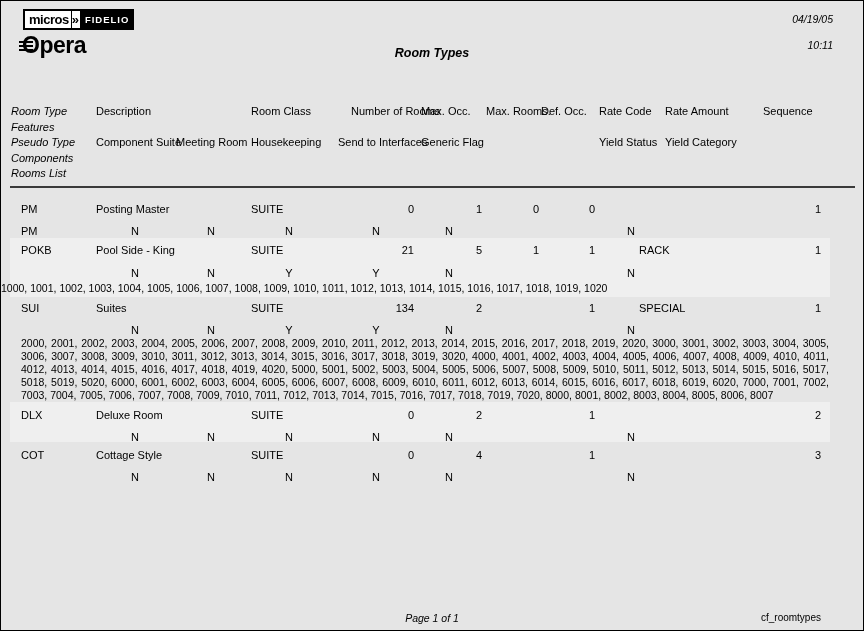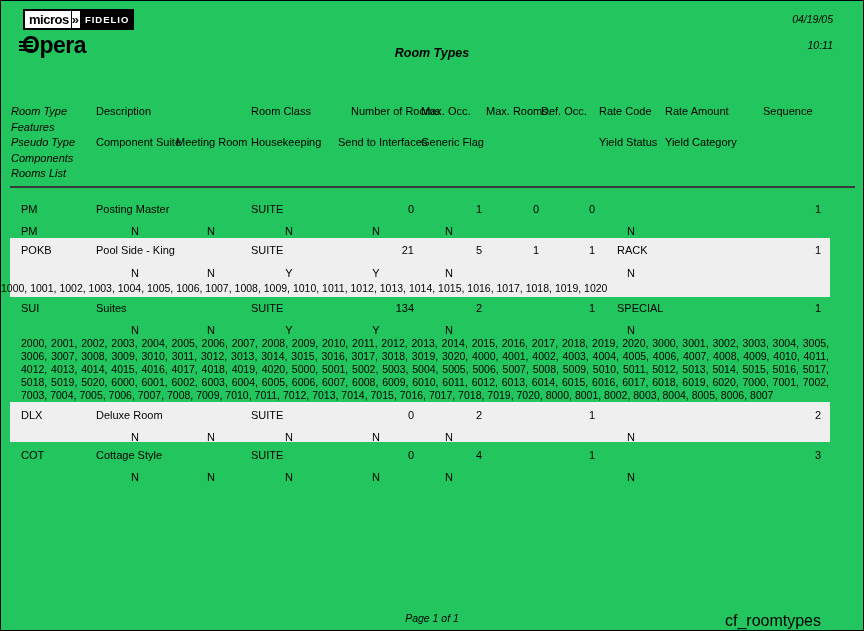--- a/index.html
+++ b/index.html
@@ -1,18 +1,18 @@
 <!DOCTYPE html>
 <html><head>
 <meta charset="utf-8">
 <style>
   html,body{margin:0;padding:0;background:#888;}
   .page{
     position:relative;width:862px;height:629px;margin:0 auto;
-    background:#22c55e;border:1px solid #000;
+    background:#e5e5e5;border:1px solid #000;
     font-family:"Liberation Sans",sans-serif;color:#000;overflow:hidden;
   }
   
   .mf-logo{position:absolute;left:22px;top:8px;display:flex;align-items:stretch;height:21px;}
   .mf-micros{display:flex;align-items:center;background:#fff;border:2px solid #000;
     font-weight:bold;font-size:13px;letter-spacing:-0.5px;padding:0 2px 0 4px;}
   .mf-arrow{display:flex;align-items:center;background:#fff;border-top:2px solid #000;border-bottom:2px solid #000;
     font-weight:bold;font-size:13px;margin-left:-1px;padding-right:1px;}
   .mf-fidelio{display:flex;align-items:center;background:#000;color:#fff;
     font-weight:bold;font-size:9.5px;letter-spacing:1px;padding:0 5px;}
@@ -48,33 +48,33 @@
   .row-sui .l1{top:5px;}  .row-sui .l2{top:27px;}  .row-sui .rooms{top:40px;}
   .row-dlx .l1{top:7px;}  .row-dlx .l2{top:29px;}
   .row-cot .l1{top:7px;}  .row-cot .l2{top:29px;}
   .line{position:absolute;left:0;width:100%;height:14px;}
   .data-row.shaded .line,.data-row.shaded .rooms{left:-9px;width:862px;}
   .c{position:absolute;top:0;white-space:nowrap;}
   .co-rt{left:20px;} .co-desc{left:95px;} .co-cls{left:250px;}
   .num{text-align:right;}
   .co-nr{left:330px;width:83px;} .co-mo{left:420px;width:61px;}
   .co-mrl{left:484px;width:54px;} .co-do{left:540px;width:54px;}
-  .co-rc{left:572px;padding-left:44px;} .co-ra{left:664px;} .co-sq{left:738px;width:82px;}
+  .co-rc{left:594px;padding-left:44px;} .co-ra{left:664px;} .co-sq{left:738px;width:82px;}
   .co-pt{left:20px;}
   .flag{text-align:center;}
   .co-cs{left:95px;width:78px;} .co-mtg{left:175px;width:70px;}
   .co-hk{left:250px;width:76px;} .co-sti{left:337px;width:76px;}
   .co-gf{left:413px;width:70px;} .co-ys{left:598px;width:64px;}
   .co-yc{left:664px;}
   .rooms{position:absolute;left:20px;width:808px;font-size:10.5px;line-height:13px;
     text-align:justify;}
   
   .page-num{position:absolute;top:611px;left:0;width:100%;text-align:center;
     font-style:italic;font-size:10.5px;}
-  .report-id{position:absolute;top:611px;right:42px;font-size:16px;}
+  .report-id{position:absolute;top:611px;right:42px;font-size:10px;}
 </style>
 </head>
 <body>
 
 <div class="page">
 
   <div class="mf-logo">
     <span class="mf-micros">micros</span>
     <span class="mf-arrow">»</span>
     <span class="mf-fidelio">FIDELIO</span>

